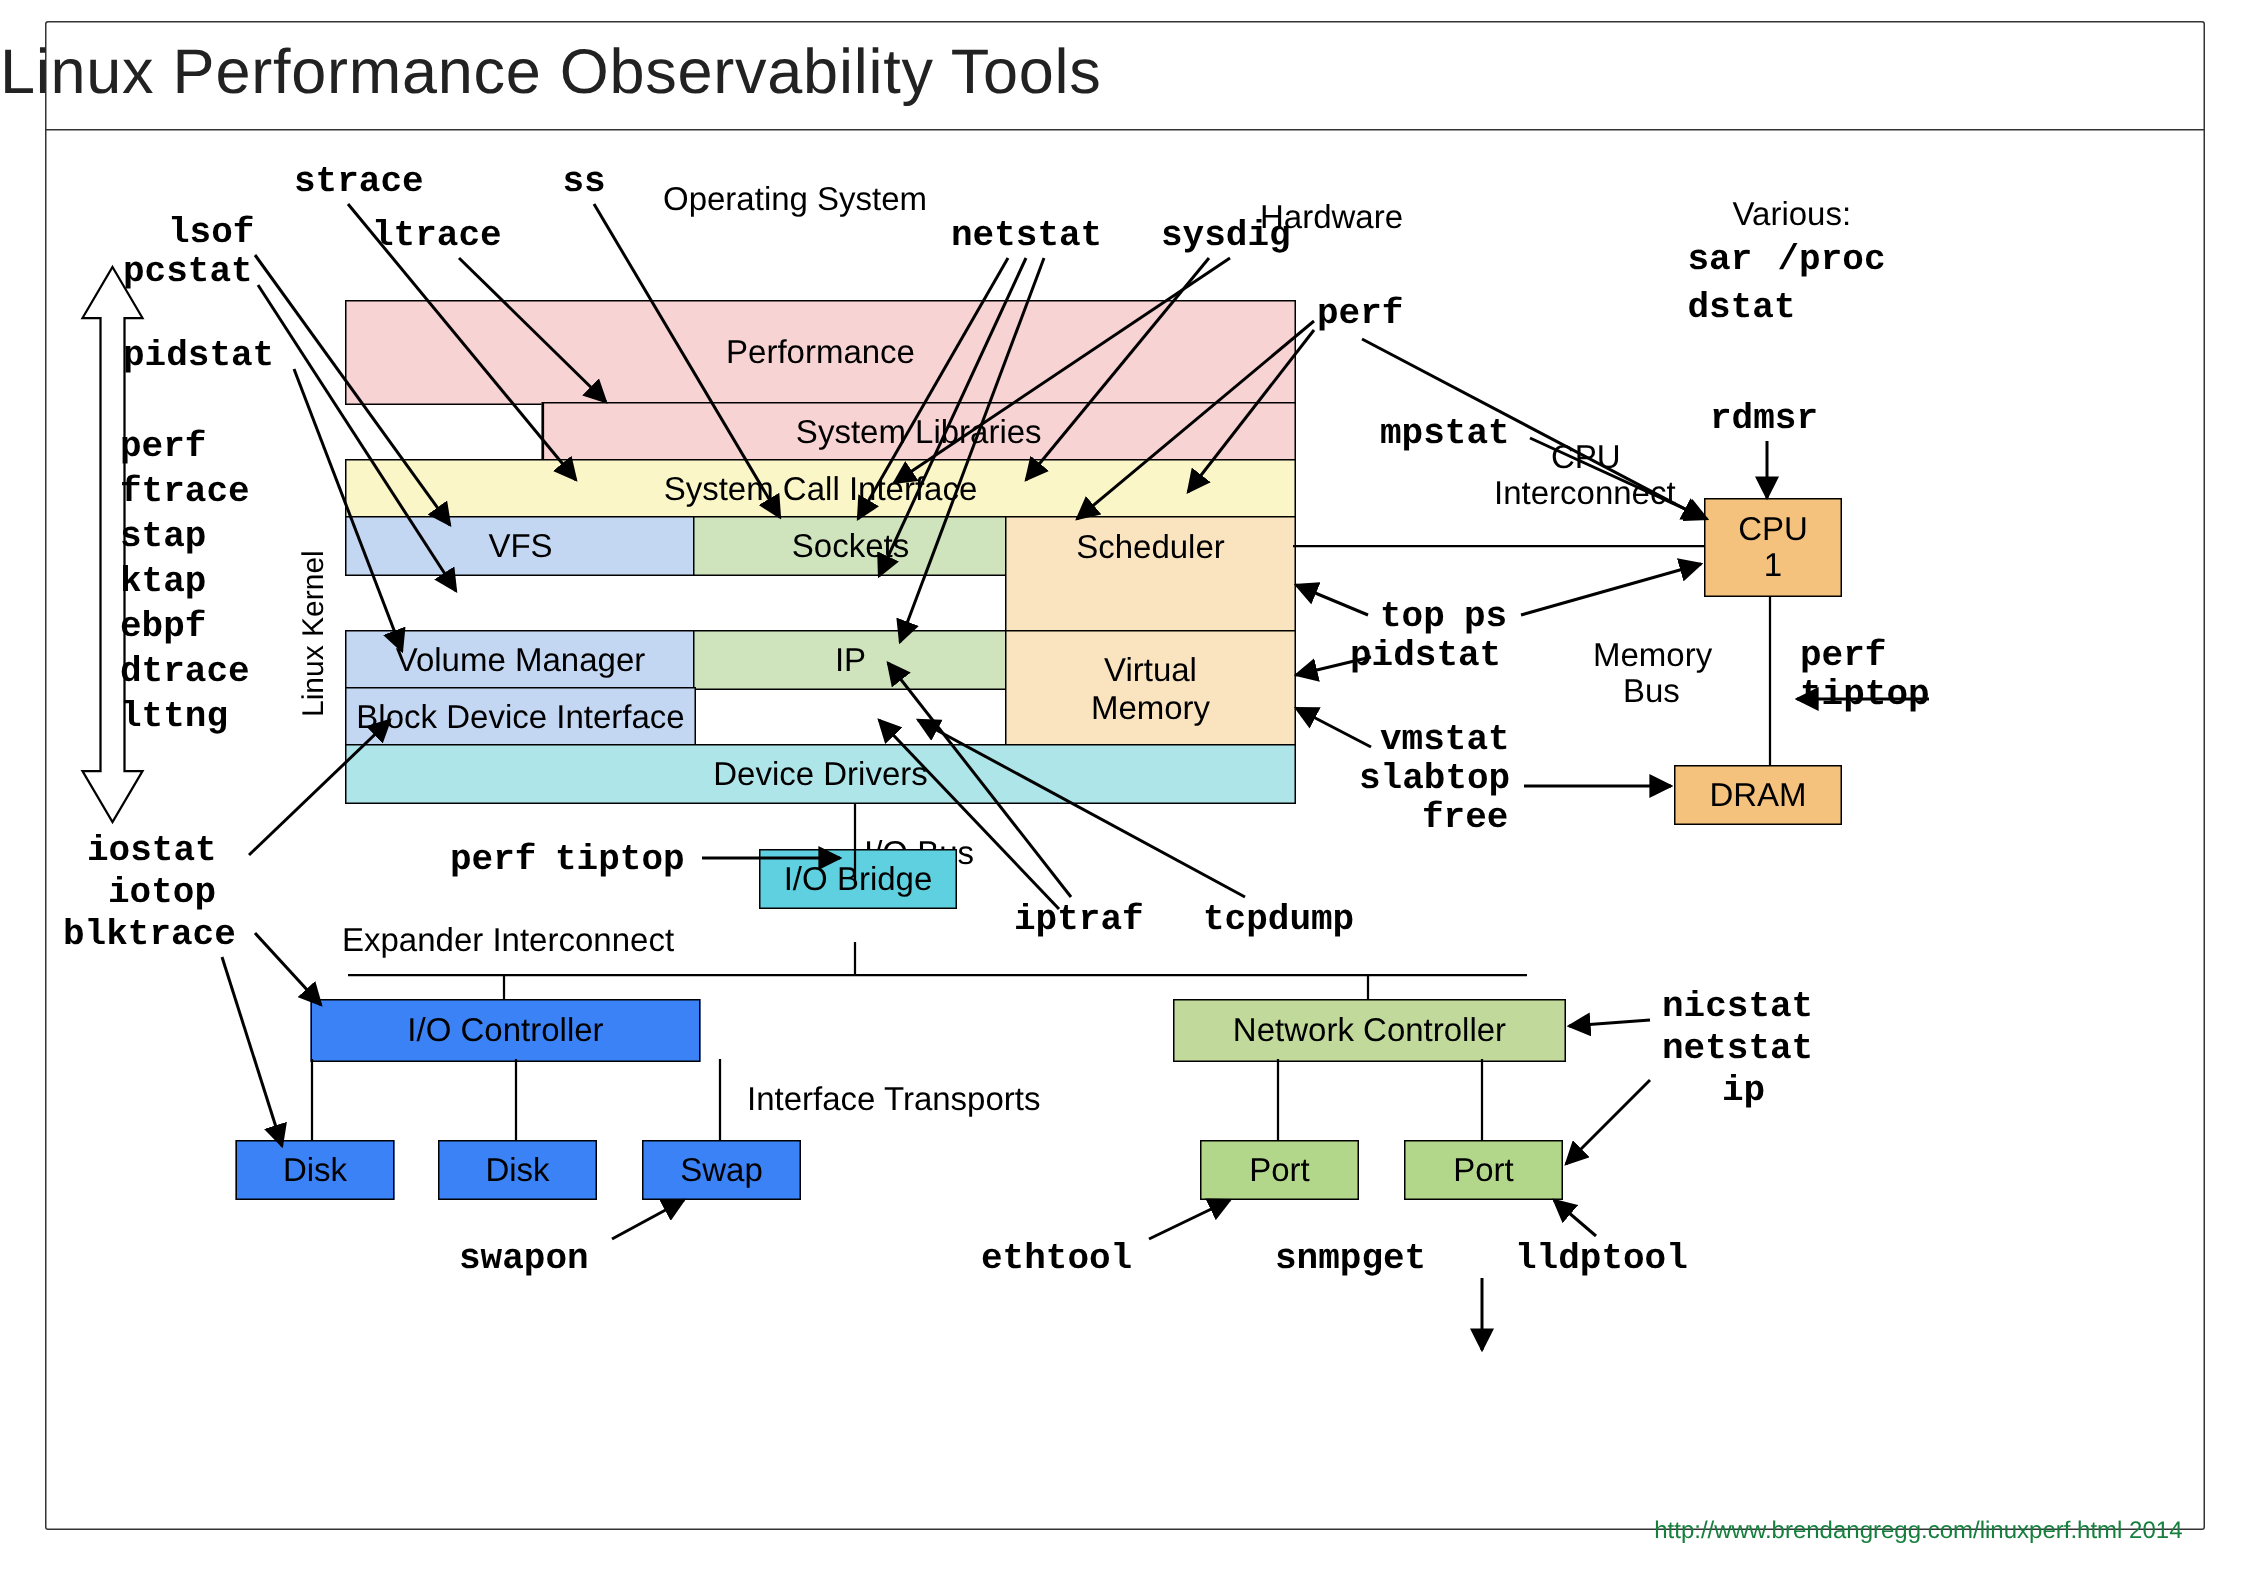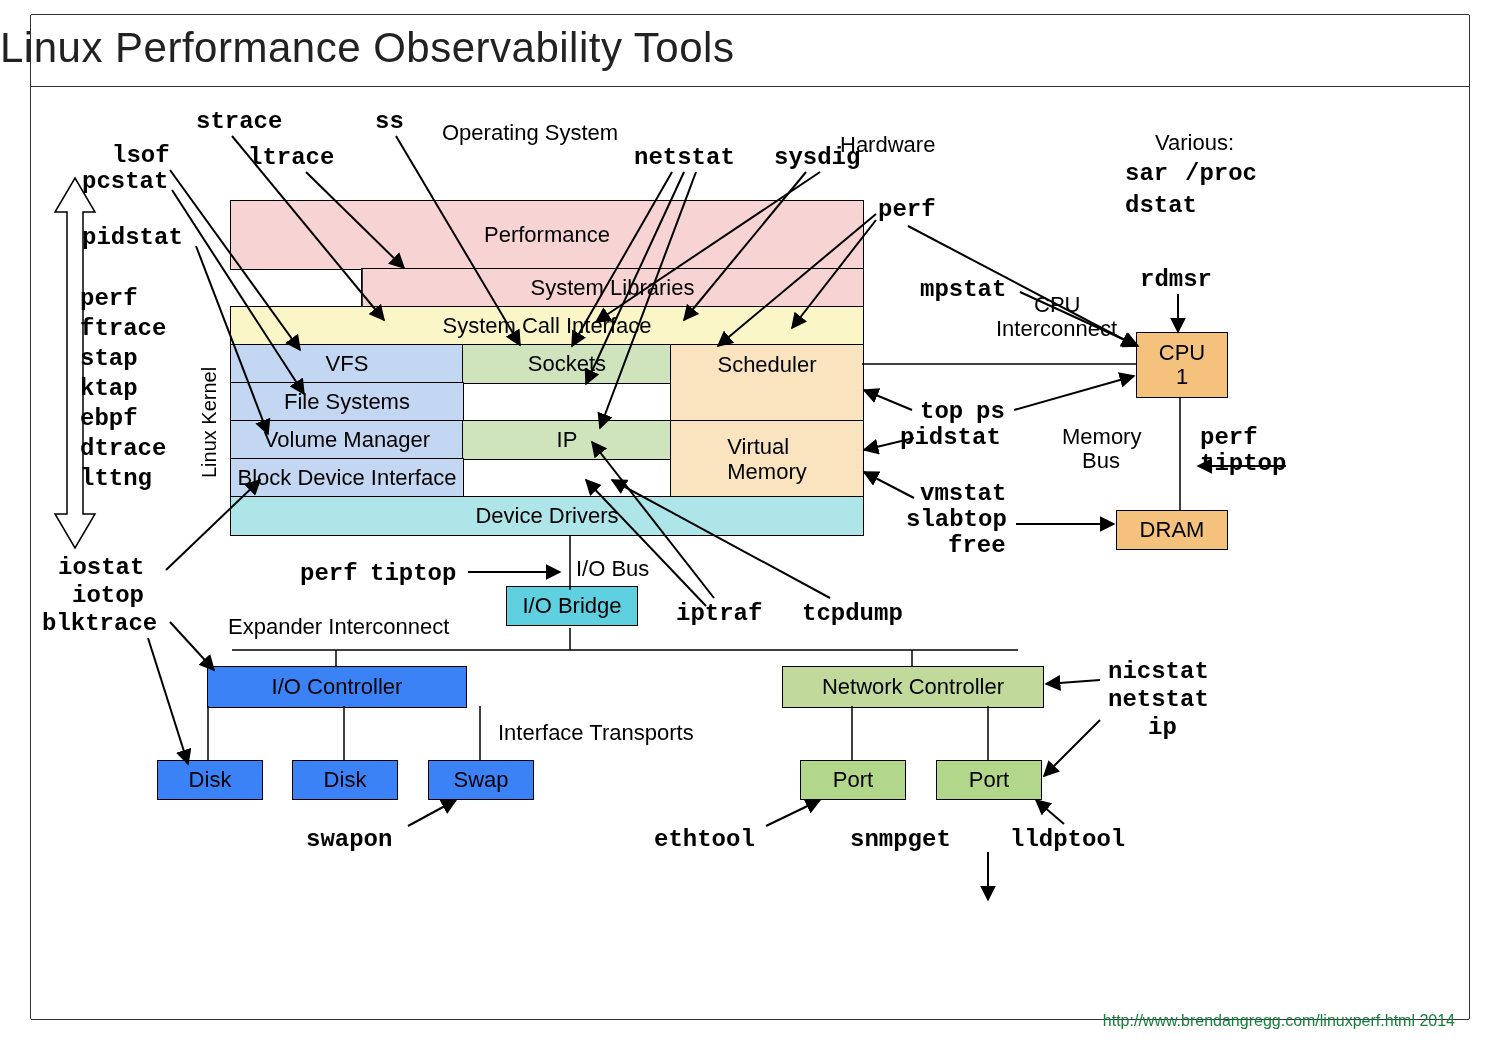--- a/index.html
+++ b/index.html
@@ -52,31 +52,28 @@
 <div class="box lblue" style="left:230px;top:344px;width:232px;height:38px">
       <span>VFS</span>
     </div>
 <div class="box green" style="left:462px;top:344px;width:208px;height:38px">
       <span>Sockets</span>
     </div>
 <div class="box cream" style="left:670px;top:344px;width:192px;height:76px;font-size:22px">
       <span style="position:relative;top:-18px">Scheduler</span>
     </div>
 
-<div class="box lblue" style="left:230px;top:382px;width:232px;height:38px">
-      <span>File Systems</span>
-    </div>
 
 <div class="box lblue" style="left:230px;top:420px;width:232px;height:38px">
       <span>Volume Manager</span>
     </div>
 <div class="box green" style="left:462px;top:420px;width:208px;height:38px">
       <span>IP</span>
     </div>
-<div class="box cream" style="left:670px;top:420px;width:192px;height:76px;white-space:pre;line-height:1.15"><span>Virtual
+<div class="box cream" style="left:670px;top:420px;width:192px;height:76px;white-space:pre;text-align:center;line-height:1.15"><span>Virtual
 Memory</span></div>
 
 <div class="box lblue" style="left:230px;top:458px;width:232px;height:38px">
       <span>Block Device Interface</span>
     </div>
 
 <div class="box cyan" style="left:230px;top:496px;width:632px;height:38px">
       <span>Device Drivers</span>
     </div>
 
@@ -130,21 +127,21 @@
 
 <div class="box orange" style="left:1116px;top:510px;width:110px;height:38px">
       <span>DRAM</span>
     </div>
 
 <div class="abs mono tool" style="left:920px;top:480px">vmstat</div>
 <div class="abs mono tool" style="left:906px;top:506px">slabtop</div>
 <div class="abs mono tool" style="left:948px;top:532px">free</div>
 
 <div class="abs sans lab" style="left:576px;top:556px">I/O Bus</div>
-<div class="box cyan" style="left:506px;top:586px;width:130px;height:38px;background:#5fd0df">
+<div class="box cyan" style="left:506px;top:566px;width:130px;height:38px;background:#5fd0df">
       <span>I/O Bridge</span>
     </div>
 
 <div class="abs mono tool" style="left:300px;top:560px">perf</div>
 <div class="abs mono tool" style="left:370px;top:560px">tiptop</div>
 
 <div class="abs sans lab" style="left:228px;top:614px">Expander Interconnect</div>
 
 <div class="abs mono tool" style="left:58px;top:554px">iostat</div>
 <div class="abs mono tool" style="left:72px;top:582px">iotop</div>

